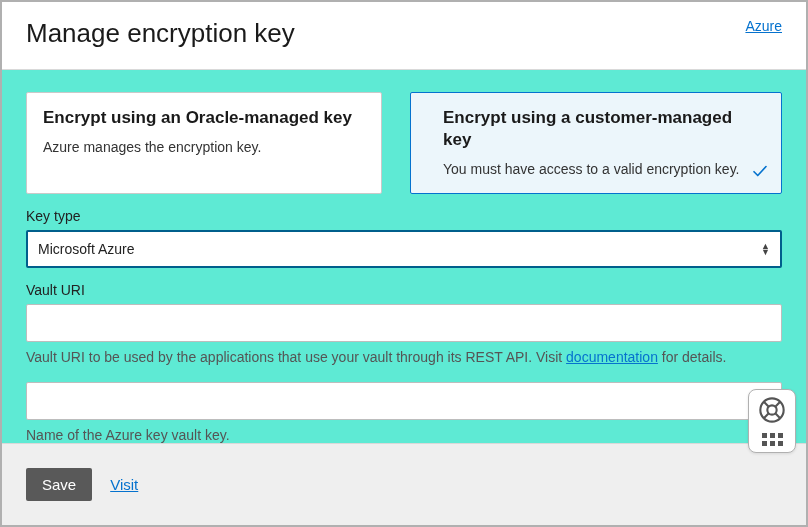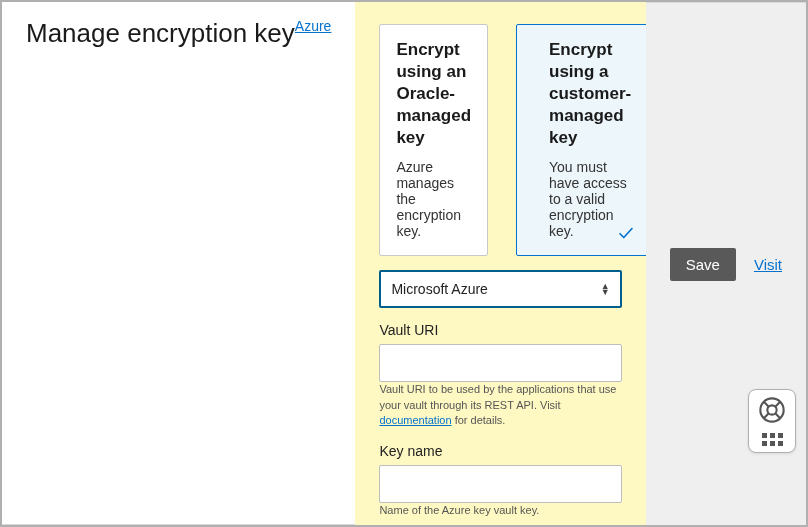--- a/index.html
+++ b/index.html
@@ -1,21 +1,21 @@
 <!DOCTYPE html>
 <html><head>
   <meta charset="utf-8">
   <style>
     * { box-sizing: border-box; margin: 0; padding: 0; }
     html, body { font-family: "Helvetica Neue", Arial, sans-serif; font-size: 14px; color: #222; }
     .window {
       width: 808px; height: 527px;
       border: 2px solid #b0b0b0;
-      background: #fef9c3;
-      display: flex; flex-direction: row;
+      background: #5eead4;
+      display: flex; flex-direction: column;
       position: relative;
     }
     .header {
       background: #fff;
       padding: 16px 24px 20px 24px;
       display: flex; align-items: flex-start; justify-content: space-between;
       border-bottom: 1px solid #d9d9d9;
     }
     .header h1 { font-size: 26px; font-weight: 400; color: #1a1a1a; }
     .help-link { color: #0572ce; font-size: 14px; text-decoration: underline; cursor: pointer; }
@@ -66,30 +66,31 @@
     .select-wrap.focus { border: 2px solid #005f8c; }
     .select-wrap {
       display: flex; align-items: center; justify-content: space-between;
       cursor: pointer;
       text-align: right;
     }
     .select-wrap .arrows {
       display: flex; flex-direction: column; line-height: 6px; font-size: 9px; color: #444;
     }
     .helper {
-      font-size: 11px;
+      font-size: 14px;
       color: #555;
+      margin-top: 6px;
       line-height: 1.4;
     }
     .helper a { color: #0572ce; text-decoration: underline; }
     .footer {
       border-top: 1px solid #d9d9d9;
       background: #efefef;
-      padding: 10px 24px;
-      display: flex; align-items: center; gap: 18px; justify-content: space-between;
+      padding: 24px 24px;
+      display: flex; align-items: center; gap: 18px;
     }
     .btn-primary {
       background: #595959;
       color: #fff;
       border: none;
       padding: 8px 16px;
       font-size: 15px;
       border-radius: 2px;
       cursor: pointer;
     }
@@ -140,39 +141,39 @@
         <p>You must have access to a valid encryption key.</p>
         <span class="check">
           <svg width="18" height="18" viewBox="0 0 24 24" fill="none" stroke="#0572ce" stroke-width="2.2" stroke-linecap="round" stroke-linejoin="round">
               <polyline points="4 13 9 18 20 6"></polyline>
             </svg>
         </span>
       </div>
     </div>
 
     <div class="form-group">
+      <label>Key type</label>
       <div class="select-wrap focus">
         <span>Microsoft Azure</span>
         <span class="arrows">
           <span>▲</span>
             <span>▼</span>
         </span>
       </div>
     </div>
 
     <div class="form-group">
       <label>Vault URI</label>
       <input type="text" value="" style="">
       <div class="helper">
         <span>Vault URI to be used by the applications that use your vault through its REST API. Visit </span><a>documentation</a><span> for details.</span>
       </div>
     </div>
 
     <div class="form-group">
-      <label>Key name</label>
       <input type="text" value="" style="">
       <div class="helper">Name of the Azure key vault key.</div>
     </div>
   </div>
 
   <div class="footer">
     <button class="btn-primary">Save</button>
     <button class="btn-link">Visit</button>
   </div>
 

